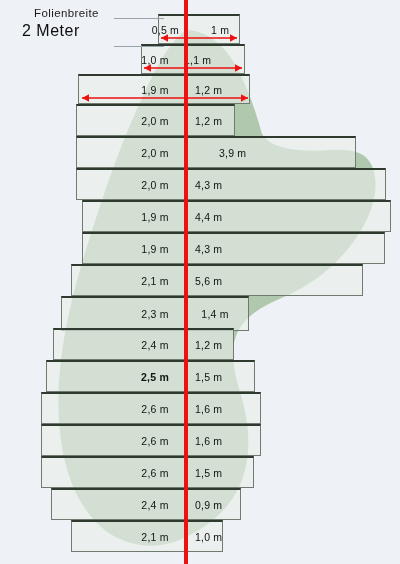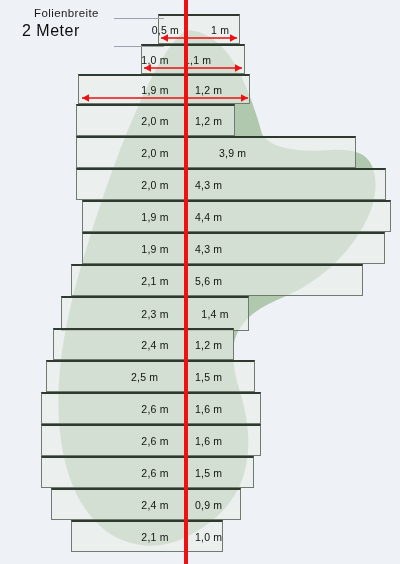--- a/index.html
+++ b/index.html
@@ -127,21 +127,21 @@
       </div>
       <div class="strip" style="left: 61px; top: 296px; width: 188px; height: 35px;">
         <span class="lbl" style="left: 69px; width: 48px; text-align: center;">2,3 m</span>
         <span class="lbl" style="left: 133px; width: 40px; text-align: center;">1,4 m</span>
       </div>
       <div class="strip" style="left: 53px; top: 328px; width: 181px; height: 32px;">
         <span class="lbl" style="left: 77px; width: 48px; text-align: center;">2,4 m</span>
         <span class="lbl" style="left: 141px; width: 40px; text-align: left;">1,2 m</span>
       </div>
       <div class="strip" style="left: 46px; top: 360px; width: 209px; height: 32px;">
-        <span class="lbl" style="left: 84px; width: 48px; ">2,5 m</span>
+        <span class="lbl" style="left: 84px; width: 48px; text-align: center; font-weight: bold;">2,5 m</span>
         <span class="lbl" style="left: 148px; width: 40px; text-align: left;">1,5 m</span>
       </div>
       <div class="strip" style="left: 41px; top: 392px; width: 220px; height: 32px;">
         <span class="lbl" style="left: 89px; width: 48px; text-align: center;">2,6 m</span>
         <span class="lbl" style="left: 153px; width: 40px; text-align: left;">1,6 m</span>
       </div>
       <div class="strip" style="left: 41px; top: 424px; width: 220px; height: 32px;">
         <span class="lbl" style="left: 89px; width: 48px; text-align: center;">2,6 m</span>
         <span class="lbl" style="left: 153px; width: 40px; text-align: left;">1,6 m</span>
       </div>

